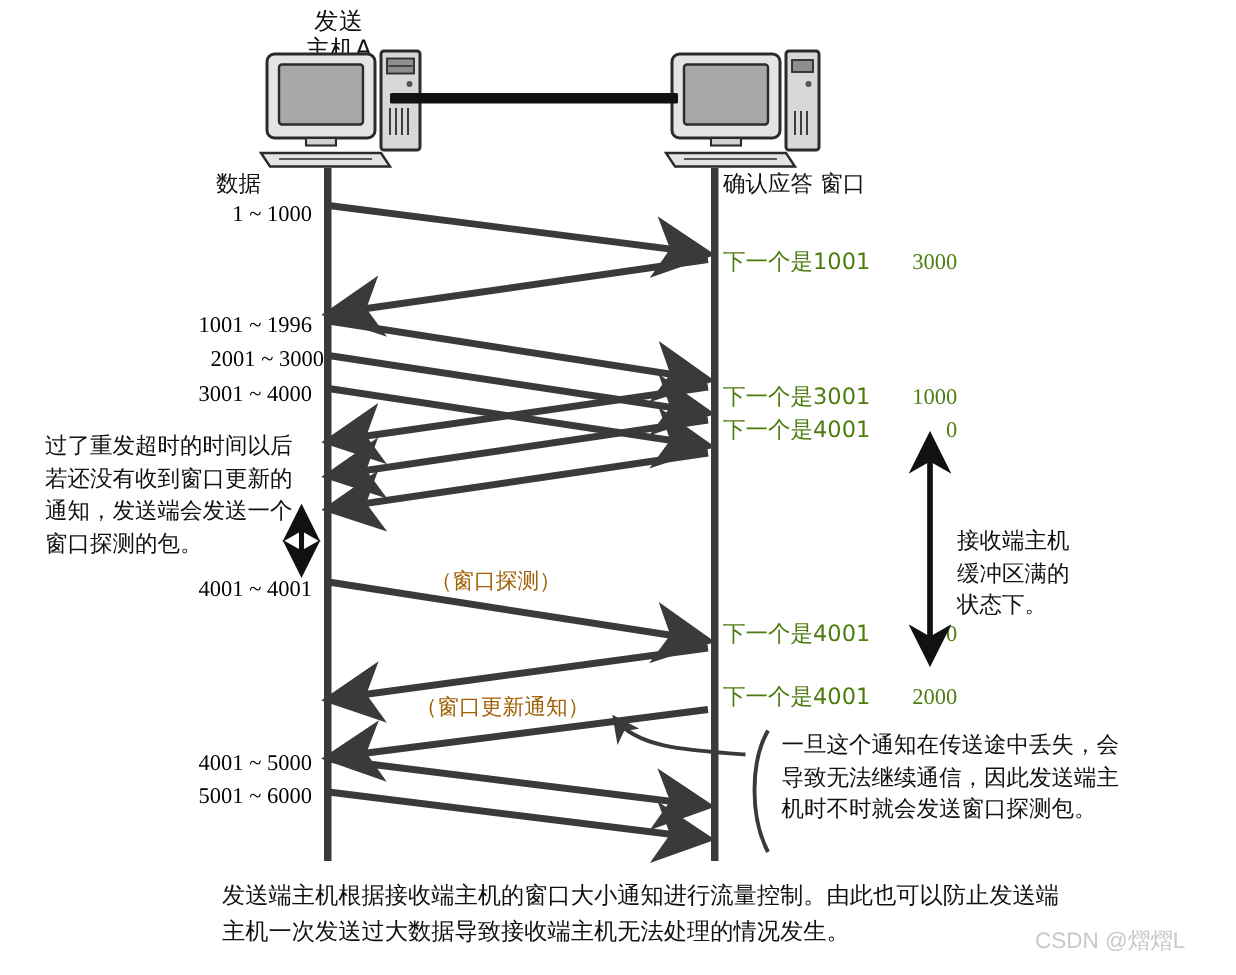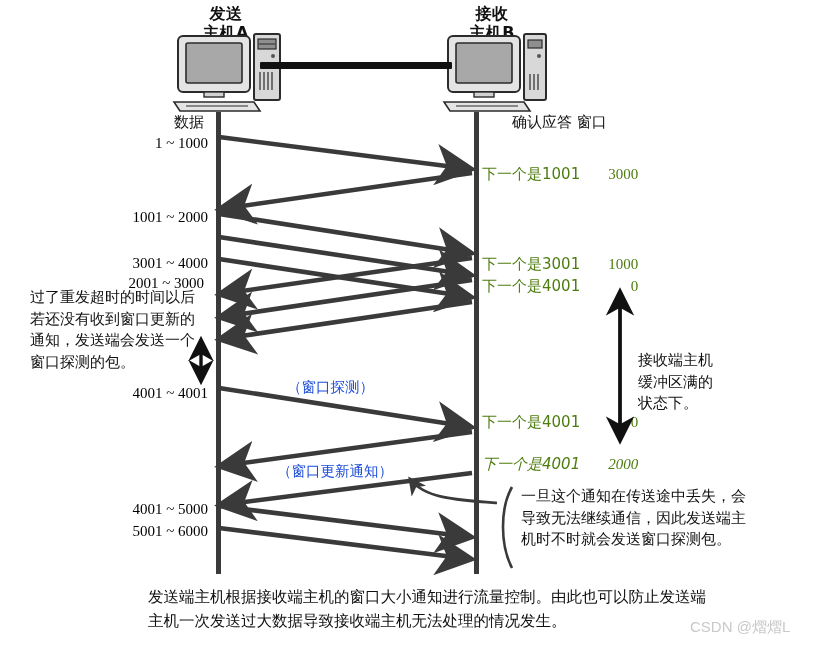--- a/index.html
+++ b/index.html
@@ -10,21 +10,21 @@
     color:#1a1a1a;
   }
   .stage{position:absolute;left:0;top:0;width:824px;height:650px;}
   .abs{position:absolute;}
   .cn{font-family:"DejaVu Sans","Liberation Sans",sans-serif;}
   .num{font-family:"Liberation Serif","DejaVu Serif",serif;}
 
   
   .host-label{
     text-align:center;font-size:16px;line-height:19px;color:#111;
-    letter-spacing:.5px;white-space:pre-line;font-weight:bold;
+    letter-spacing:.5px;white-space:pre-line;
   }
 
   
   .pc{width:112px;height:80px;}
   .pc svg{display:block;}
 
   
   .cable{background:#111;height:7px;border-radius:1px;}
 
   
@@ -32,26 +32,26 @@
 
   
   .seq{
     font-size:15px;line-height:21px;color:#000000;text-align:right;
     white-space:nowrap;
   }
   .ack{
     font-size:15px;line-height:20px;color:#4d7c0f;white-space:nowrap;
   }
   .ack .w{display:inline-block;text-align:right;}
-  .colhead{font-size:15px;color:#111;white-space:nowrap;margin-left:30px;}
+  .colhead{font-size:15px;color:#111;white-space:nowrap;}
   .note{
     font-size:15px;line-height:21.5px;color:#111;
   }
   .arrow-lbl{
-    font-size:14.5px;color:#1d4ed8;white-space:nowrap;
+    font-size:14.5px;color:#a16207;white-space:nowrap;
     font-style:normal;
   }
   .caption{
     font-size:15.5px;line-height:24px;color:#111;text-align:left;
   }
   .watermark{
     font-size:15px;color:#c9c9c9;white-space:nowrap;
     font-family:"Liberation Sans",sans-serif;
   }
   .callout-text{font-size:15px;line-height:21.5px;color:#111;}
@@ -82,22 +82,20 @@
       <circle cx="101" cy="24" r="2" fill="#555"></circle>
       <g stroke="#2b2b2b" stroke-width="1.2">
         <line x1="88" y1="40" x2="88" y2="58"></line>
         <line x1="92" y1="40" x2="92" y2="58"></line>
         <line x1="96" y1="40" x2="96" y2="58"></line>
         <line x1="100" y1="40" x2="100" y2="58"></line>
       </g>
     </svg>
   </div>
 
-  <div class="abs host-label cn" style="left:432px;top:4px;width:120px;">接收
-主机B</div>
 
   <div class="abs pc" style="left:442px;top:32px;">
     <svg width="112" height="80" viewBox="0 0 112 80">
       <rect x="6" y="4" width="72" height="56" rx="5" fill="#e4e4e4" stroke="#2b2b2b" stroke-width="2"></rect>
       <rect x="14" y="11" width="56" height="40" rx="2" fill="#a8a8a8" stroke="#2b2b2b" stroke-width="1.6"></rect>
       <rect x="32" y="60" width="20" height="5" fill="#d2d2d2" stroke="#2b2b2b" stroke-width="1.4"></rect>
       <path d="M2 70 L82 70 L88 79 L8 79 Z" fill="#e4e4e4" stroke="#2b2b2b" stroke-width="1.6"></path>
       <line x1="14" y1="74" x2="76" y2="74" stroke="#2b2b2b" stroke-width="1"></line>
       <rect x="82" y="2" width="22" height="66" rx="2" fill="#d8d8d8" stroke="#2b2b2b" stroke-width="2"></rect>
       <rect x="86" y="8" width="14" height="8" fill="#8e8e8e" stroke="#2b2b2b" stroke-width="1.2"></rect>
@@ -112,40 +110,40 @@
 
   <div class="abs cable" style="left:260px;top:62px;width:192px;"></div>
 
   <div class="abs timeline" style="left:216px;top:112px;height:462px;"></div>
   <div class="abs timeline" style="left:474px;top:112px;height:462px;"></div>
 
   <div class="abs colhead cn" style="left:144px;top:113px;">数据</div>
   <div class="abs colhead cn" style="left:482px;top:113px;">确认应答 窗口</div>
 
   <div class="abs seq num" style="left:60px;top:133px;width:148px;">1 ~ 1000</div>
-  <div class="abs seq num" style="left:60px;top:207px;width:148px;">1001 ~ 2000</div>
-  <div class="abs seq num" style="left:56px;top:230px;width:148px;margin-top:43px;">2001 ~ 3000</div>
+  <div class="abs seq num" style="left:60px;top:207px;width:148px;">1001 ~ 1996</div>
+  <div class="abs seq num" style="left:68px;top:230px;width:148px;">2001 ~ 3000</div>
   <div class="abs seq num" style="left:60px;top:253px;width:148px;">3001 ~ 4000</div>
   <div class="abs seq num" style="left:60px;top:383px;width:148px;">4001 ~ 4001</div>
   <div class="abs seq num" style="left:60px;top:499px;width:148px;">4001 ~ 5000</div>
   <div class="abs seq num" style="left:60px;top:521px;width:148px;">5001 ~ 6000</div>
 
   <div class="abs ack cn" style="left:482px;top:164px;">
     <span>下一个是1001</span><span class="w num" style="width:58px;">3000</span>
   </div>
   <div class="abs ack cn" style="left:482px;top:254px;">
     <span>下一个是3001</span><span class="w num" style="width:58px;">1000</span>
   </div>
   <div class="abs ack cn" style="left:482px;top:276px;">
     <span>下一个是4001</span><span class="w num" style="width:58px;">0</span>
   </div>
   <div class="abs ack cn" style="left:482px;top:412px;">
     <span>下一个是4001</span><span class="w num" style="width:58px;">0</span>
   </div>
-  <div class="abs ack cn" style="left:482px;top:454px;font-style:italic;">
+  <div class="abs ack cn" style="left:482px;top:454px;">
     <span>下一个是4001</span><span class="w num" style="width:58px;">2000</span>
   </div>
 
   <svg class="abs" style="left:0;top:0;width:824px;height:650px;pointer-events:none;">
     <defs>
       <marker id="ah" viewBox="0 0 12 12" refX="10" refY="6" markerWidth="9" markerHeight="9" orient="auto-start-reverse">
         <path d="M0 0 L12 6 L0 12 L3.2 6 Z" fill="#3a3a3a"></path>
       </marker>
       <marker id="ah-sm" viewBox="0 0 12 12" refX="10" refY="6" markerWidth="7" markerHeight="7" orient="auto-start-reverse">
         <path d="M0 0 L12 6 L0 12 L3.2 6 Z" fill="#3a3a3a"></path>

